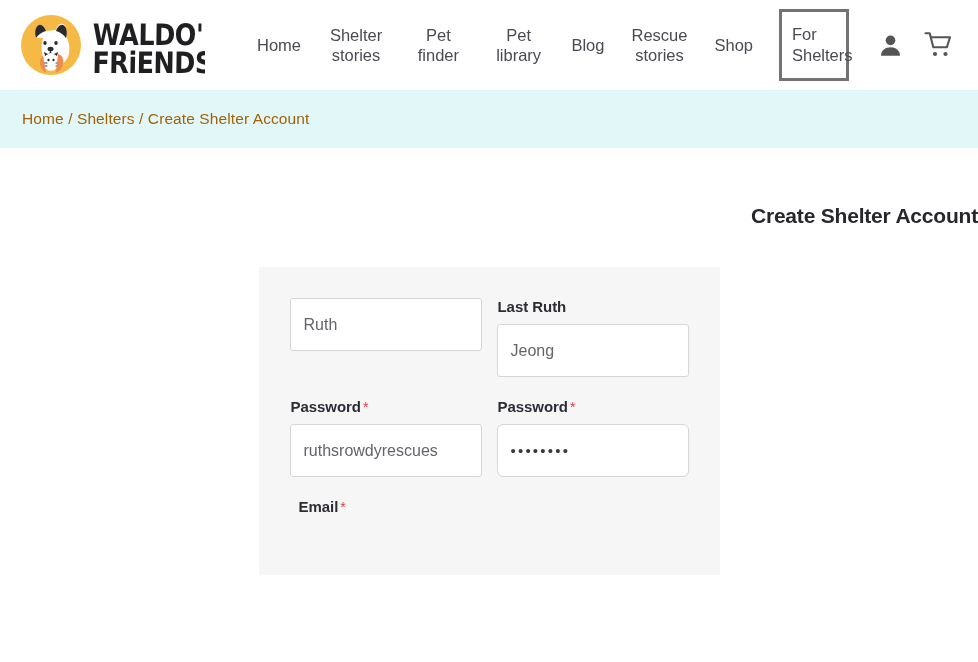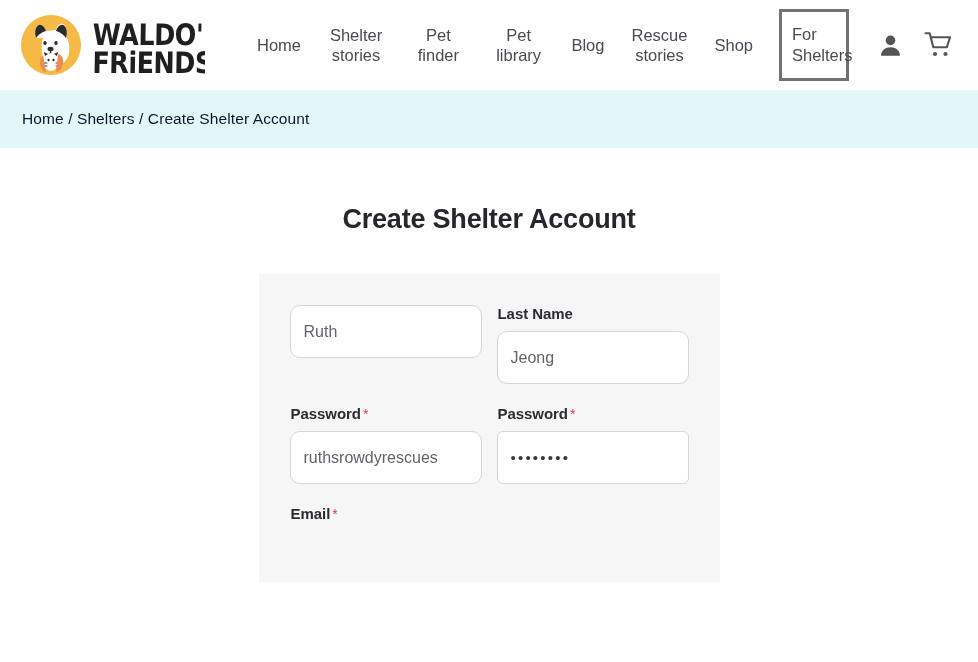--- a/index.html
+++ b/index.html
@@ -97,32 +97,32 @@
   
   .breadcrumb-bar {
     background: #e2f8f8;
     height: 58px;
     display: flex;
     align-items: center;
     padding: 0 22px;
   }
   .breadcrumb {
     font-size: 15.5px;
-    color: #0f172a;
+    color: #a16207;
     letter-spacing: 0.1px;
   }
 
   
   .main-area {
     background: #ffffff;
     padding-top: 56px;
   }
   .page-title {
-    text-align: center;
-    font-size: 27px;
+    text-align: right;
+    font-size: 21px;
     font-weight: bold;
     color: #26262c;
     margin: 0;
     letter-spacing: -0.2px;
   }
 
   .form-card {
     width: 461px;
     margin: 39px auto 0;
     background: #f6f6f6;
@@ -131,21 +131,21 @@
 
   .field-row {
     display: flex;
     gap: 15px;
     margin-bottom: 21px;
   }
   .field {
     flex: 1 1 0;
     min-width: 0;
   }
-  .field.full { flex: 1 1 100%; }
+  .field.full { flex: 1 1 100%; margin-left: 8px; }
 
   .field-label {
     display: block;
     font-size: 15px;
     font-weight: bold;
     color: #2c2c33;
     margin: 0 0 9px 1px;
     letter-spacing: -0.05px;
   }
   .req {
@@ -154,21 +154,21 @@
     font-size: 14px;
     margin-left: 2px;
   }
 
   .text-input {
     display: block;
     width: 100%;
     height: 53px;
     background: #ffffff;
     border: 1px solid #d6d6d6;
-    border-radius: 10px;
+    border-radius: 3px;
     padding: 0 13px;
     font-family: "Liberation Sans", sans-serif;
     font-size: 16px;
     color: #63636a;
     outline: none;
   }
   .text-input::placeholder { color: #9a9aa0; }
 
   .pw-mask {
     display: flex;
@@ -254,21 +254,21 @@
 
   <h1 class="page-title">Create Shelter Account</h1>
 
   <section class="form-card">
 
     <div class="field-row">
       <div class="field">
         <input class="text-input" type="text" value="Ruth" style="">
       </div>
       <div class="field">
-        <label class="field-label">Last Name</label>
+        <label class="field-label">Last Ruth</label>
         <input class="text-input" type="text" value="Jeong" style="">
       </div>
     </div>
 
     <div class="field-row">
       <div class="field">
         <label class="field-label"><span>Password</span><span class="req">*</span></label>
         <input class="text-input" type="text" value="ruthsrowdyrescues" style="">
       </div>
       <div class="field">

